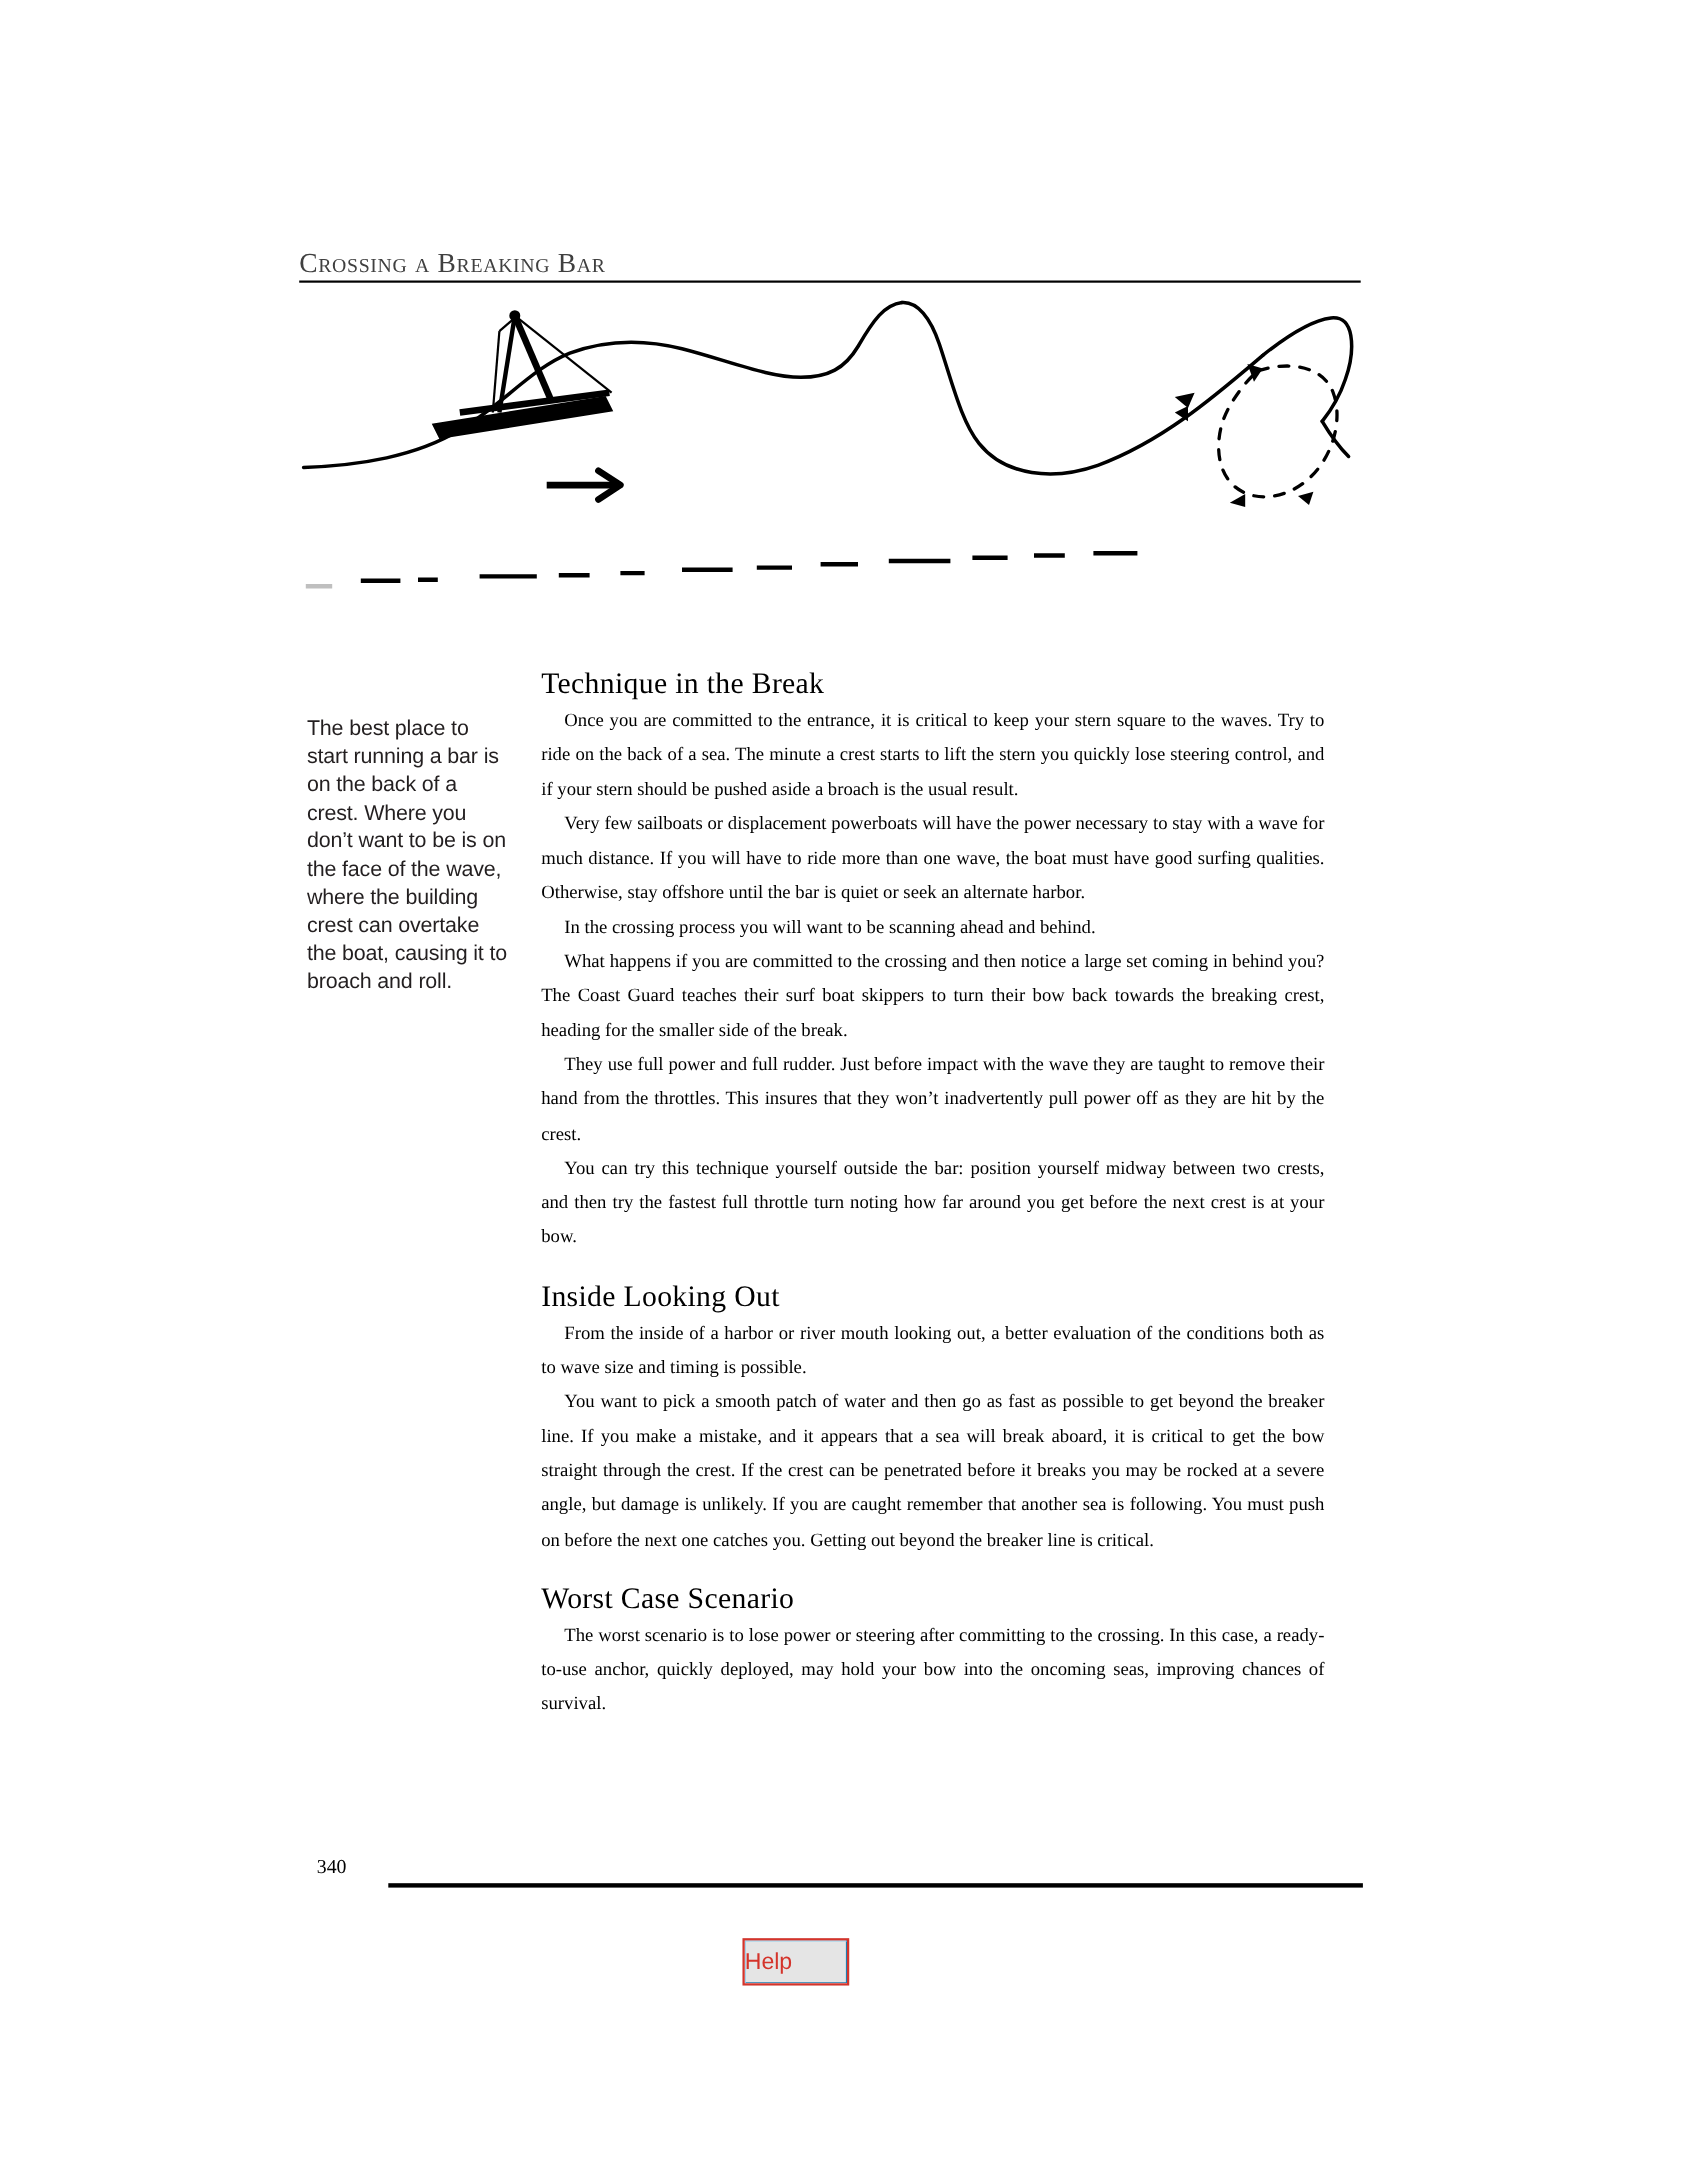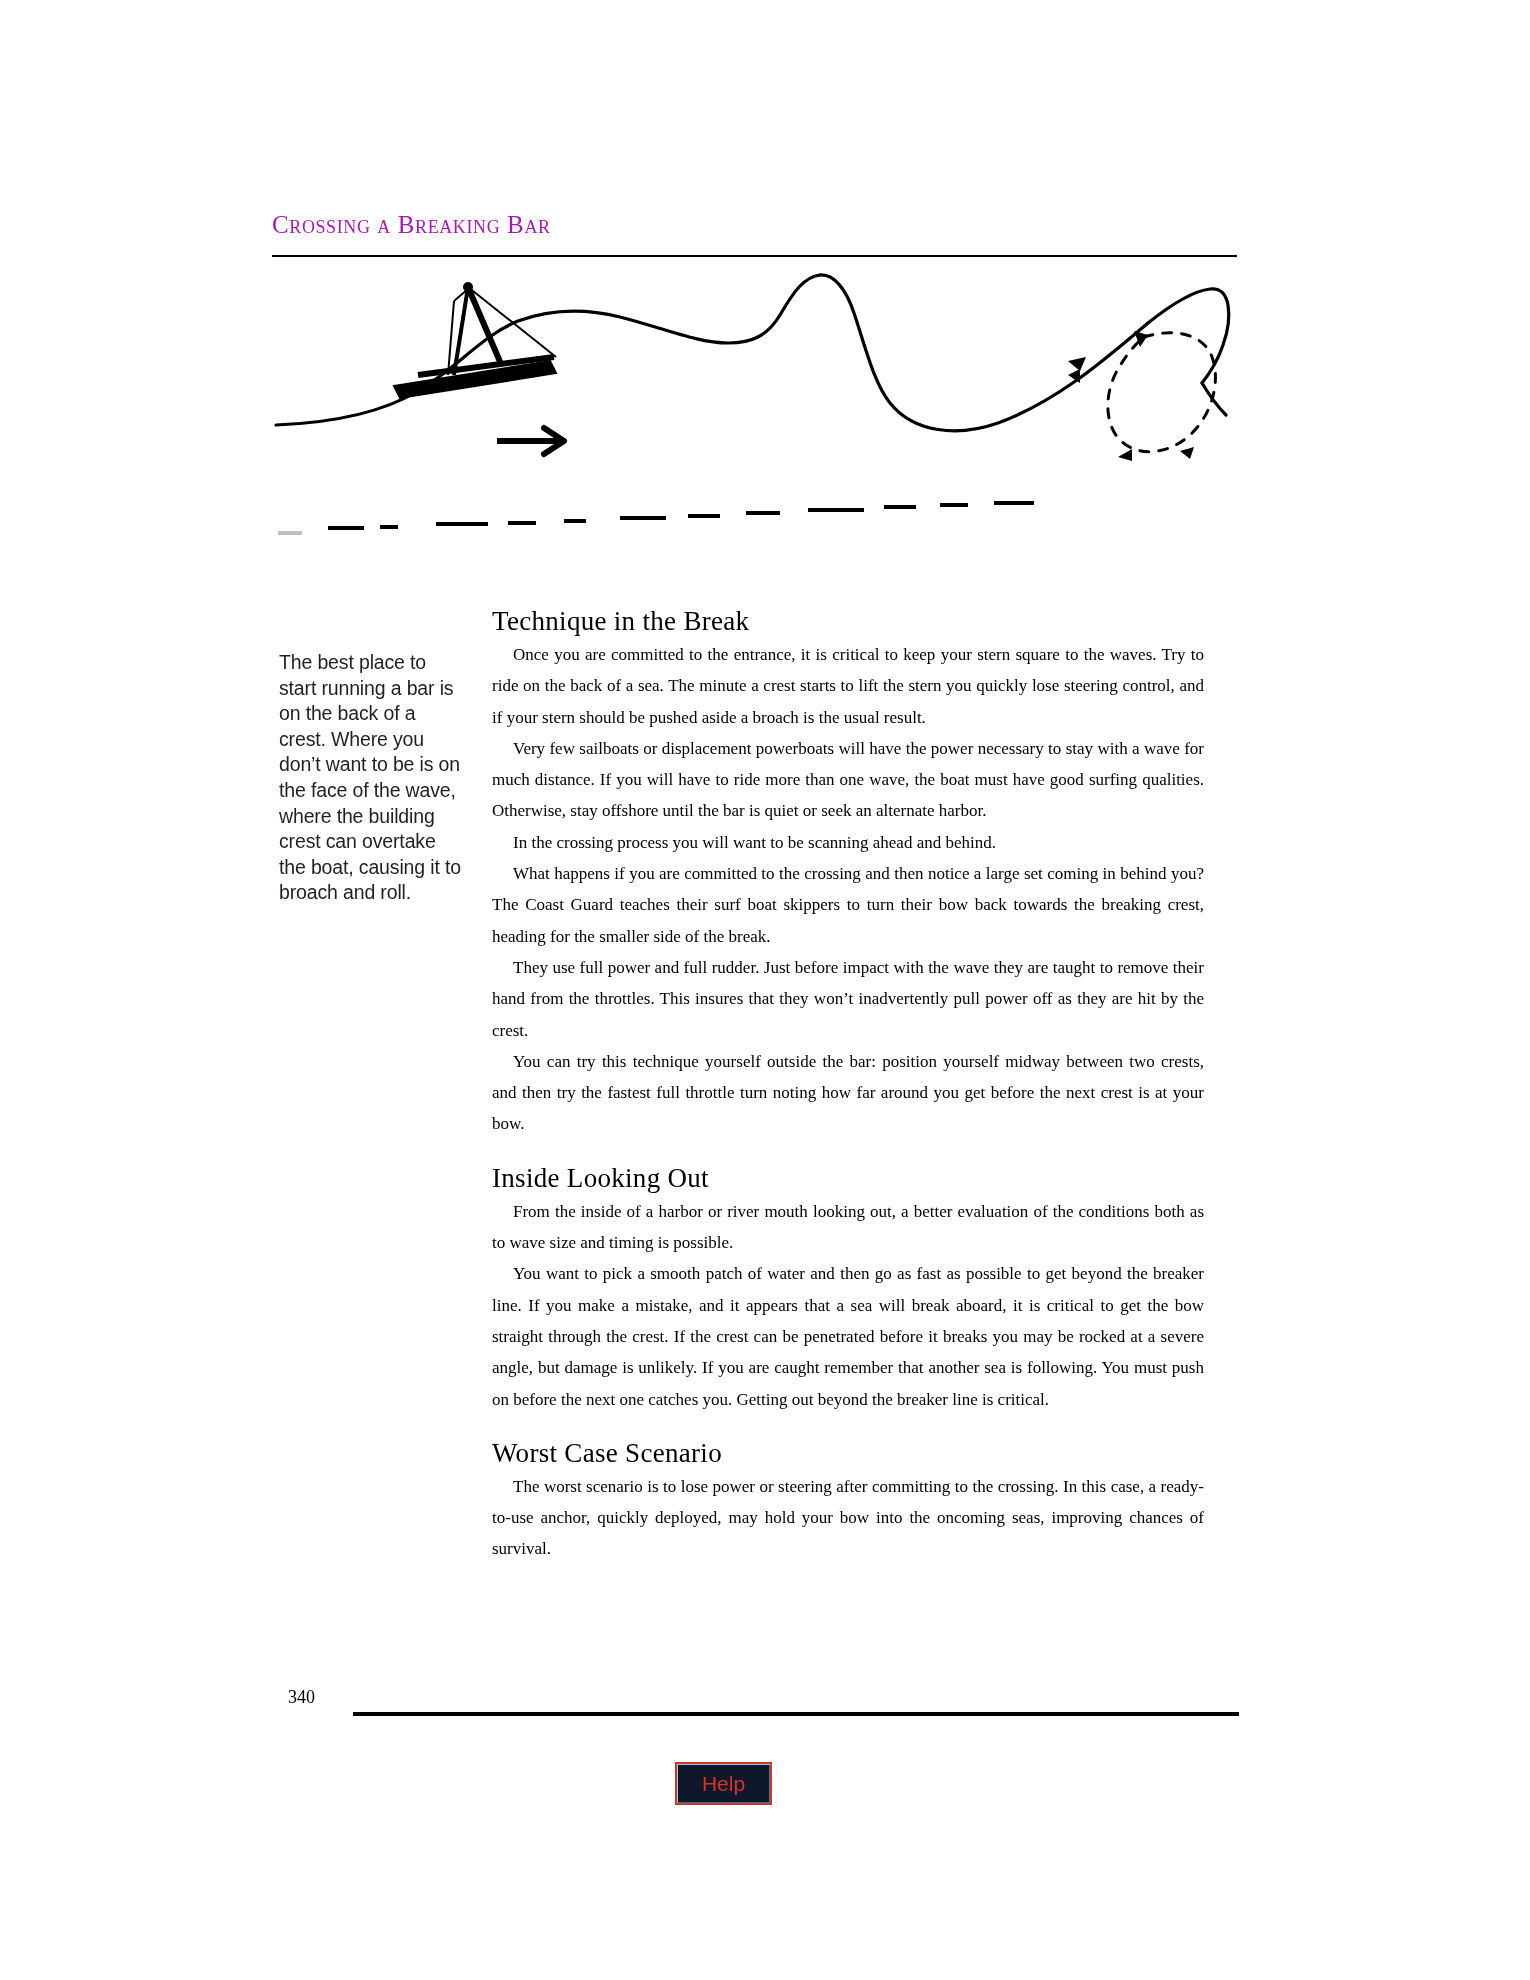--- a/index.html
+++ b/index.html
@@ -20,25 +20,25 @@
     position: absolute;
     left: 0; top: 0;
     width: 1530px;
     height: 1980px;
   }
 
   
   .running-head {
     position: absolute;
     left: 272px;
-    top: 211px;
+    top: 226px;
     font-family: "Liberation Serif", "DejaVu Serif", serif;
     font-size: 25px;
     letter-spacing: 0.6px;
-    color: #a21caf;
+    color: #404040;
     font-variant: small-caps;
     white-space: nowrap;
   }
   .head-rule {
     position: absolute;
     left: 272px;
     top: 255px;
     width: 965px;
     height: 2px;
     background: #000000;
@@ -115,26 +115,26 @@
     background: #000000;
   }
 
   
   .help-btn {
     position: absolute;
     left: 675px;
     top: 1762px;
     width: 97px;
     height: 43px;
-    background: #0f172a;
+    background: #e5e5e5;
     border: 2px solid #d4342b;
     box-sizing: border-box;
     display: flex;
     align-items: center;
-    justify-content: center;
+    justify-content: flex-start;
     cursor: pointer;
     box-shadow: inset 1px 1px 0 #8fd0f0, inset -1px -1px 0 #1f7cb0;
   }
   .help-btn-label {
     font-family: "Liberation Sans", "DejaVu Sans", sans-serif;
     font-size: 21px;
     color: #d4342b;
     line-height: 1;
   }
 </style>

